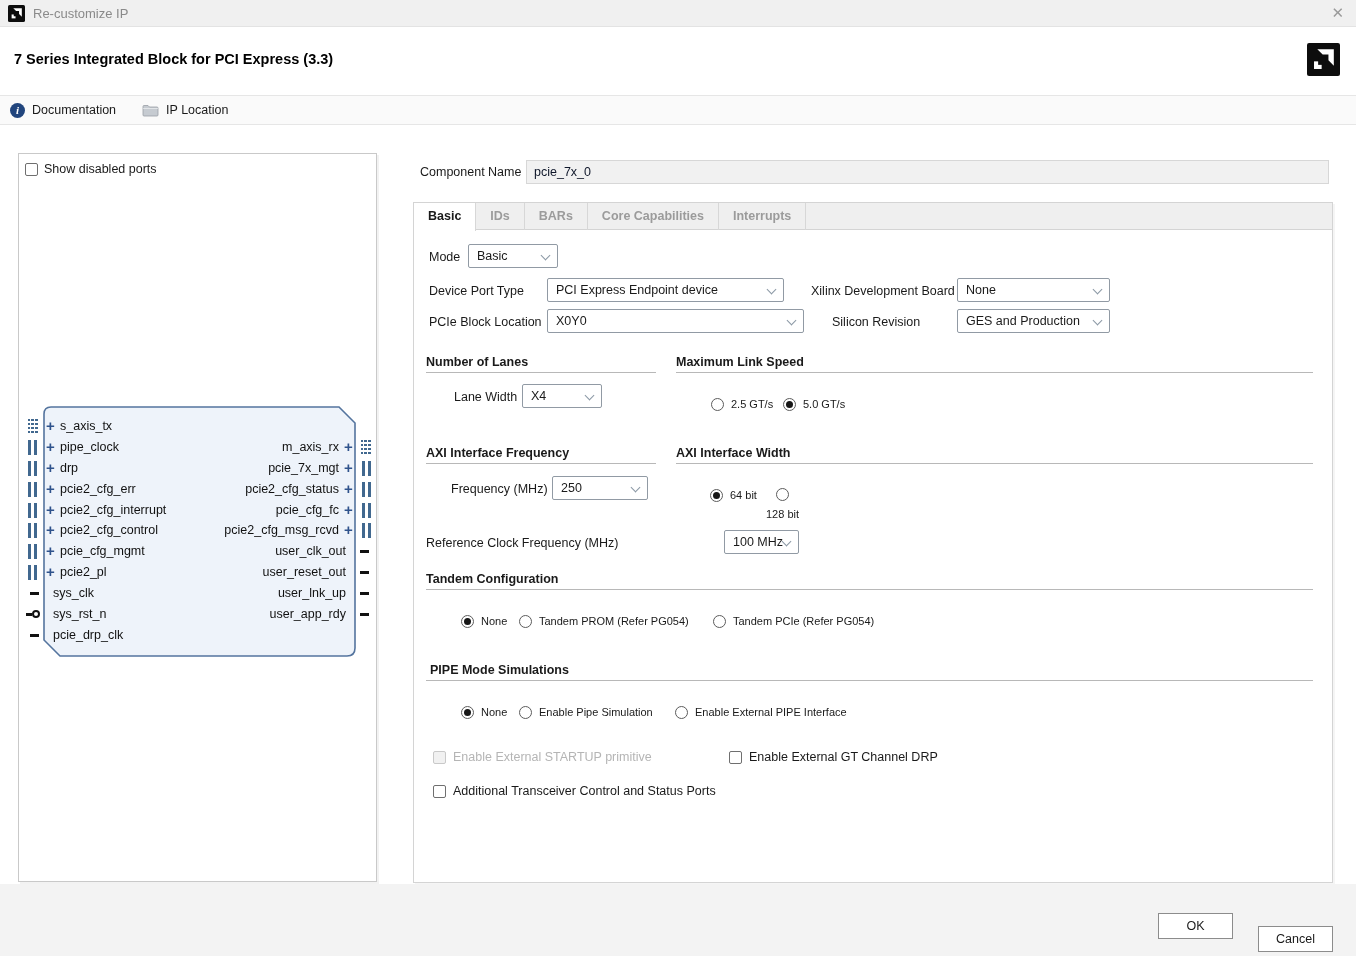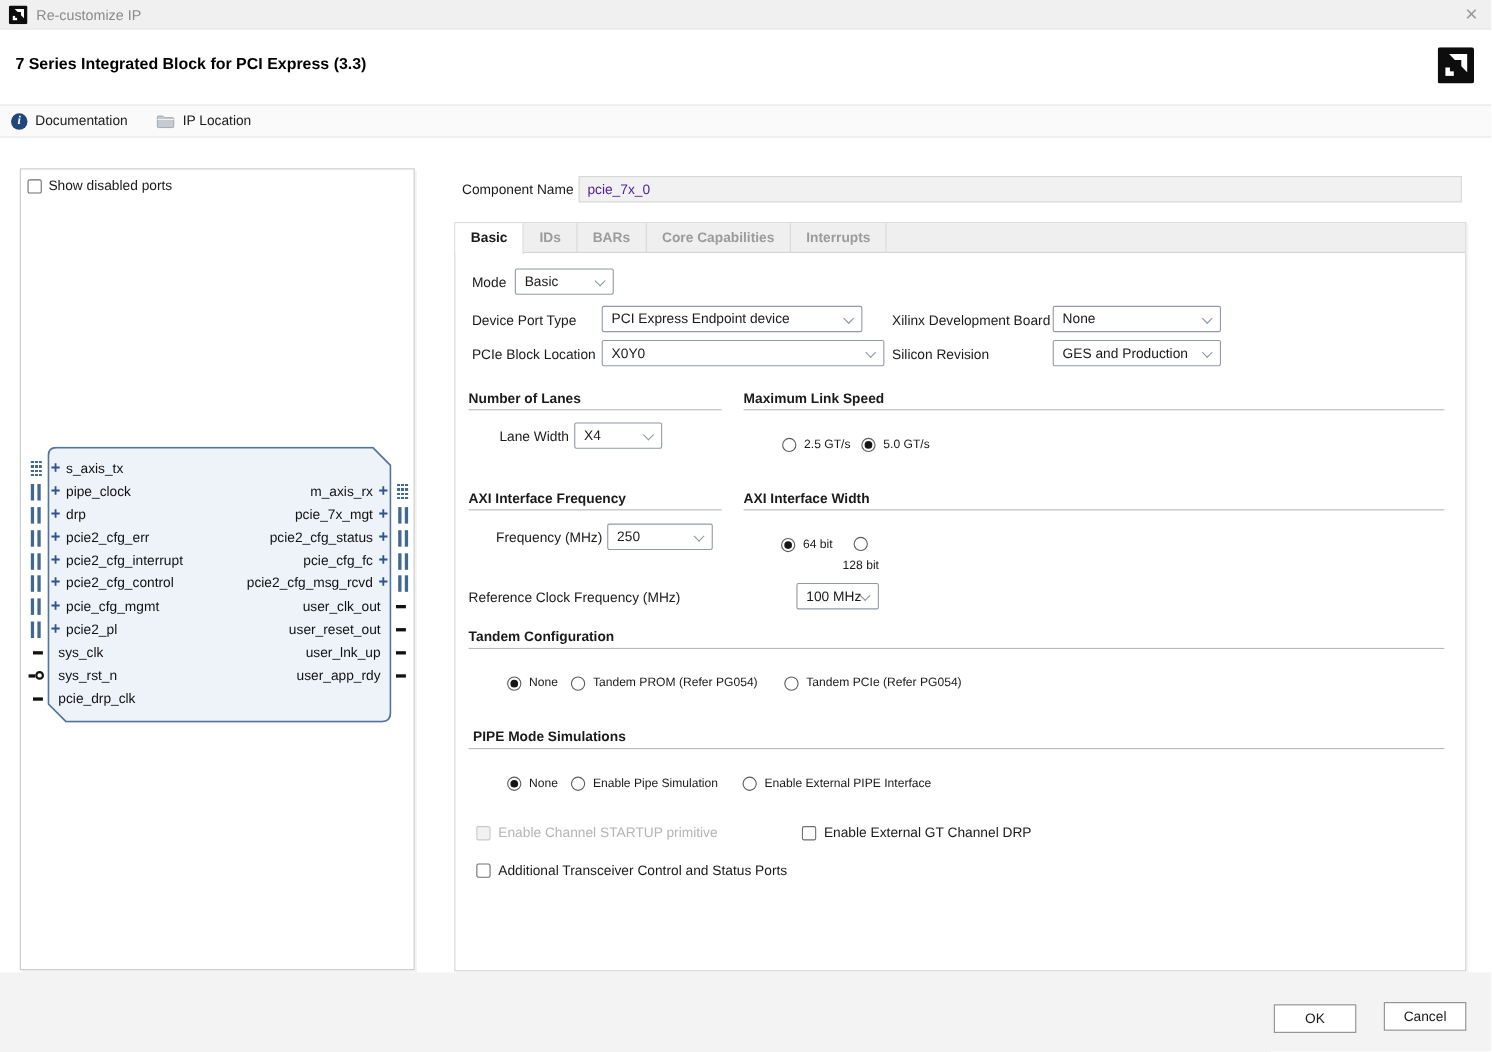--- a/index.html
+++ b/index.html
@@ -58,21 +58,21 @@
   .port-row.left  .conn.wire { left:-13px; }
   .port-row.right .conn.wire { right:-13px; }
   .conn.wire-bubble { width:14px; height:9px; top:6px; left:-17px !important; }
   .conn.wire-bubble .dash { position:absolute; left:0; top:3px; width:6px; height:3px; background:#111; }
   .conn.wire-bubble .ring { position:absolute; right:0; top:0; width:8px; height:8px; border:2.5px solid #111; border-radius:50%; background:#fff; }
 
   
   .comp-label { position:absolute; left:420px; top:160px; height:24px; line-height:24px; font-size:12.5px; }
   .comp-field { position:absolute; left:526px; top:160px; width:803px; height:24px;
                 background:#f1f1f1; border:1px solid #d7d7d7; font-size:12.5px;
-                line-height:22px; padding-left:7px; color:#4c1d95; }
+                line-height:22px; padding-left:7px; color:#0f172a; }
 
   .right-panel { position:absolute; left:413px; top:202px; width:920px; height:681px;
                  background:#fff; border:1px solid #d4d4d4;
                  box-shadow:2px 2px 0 rgba(0,0,0,0.04); }
   .tabstrip { position:absolute; left:0; top:0; width:100%; height:27px; background:#efefef;
               border-bottom:1px solid #d4d4d4; display:flex; }
   .tab { padding:0 14px; line-height:26px; font-size:12.5px; font-weight:bold; color:#9b9b9b;
          border-right:1px solid #d7d7d7; height:27px; cursor:default; }
   .tab.active { background:#fff; color:#1a1a1a; height:28px; border-right:1px solid #d7d7d7; }
 
@@ -259,21 +259,21 @@
     <div class="lbl" style="left:15px; top:47px;">Mode</div>
     <div class="dd" style="left:54px; top:41px; width:90px;"><span>Basic</span><span class="chev"></span></div>
 
     <div class="lbl" style="left:15px; top:81px;">Device Port Type</div>
     <div class="dd" style="left:133px; top:75px; width:237px;"><span>PCI Express Endpoint device</span><span class="chev"></span></div>
     <div class="lbl" style="left:397px; top:81px;">Xilinx Development Board</div>
     <div class="dd" style="left:543px; top:75px; width:153px;"><span>None</span><span class="chev"></span></div>
 
     <div class="lbl" style="left:15px; top:112px;">PCIe Block Location</div>
     <div class="dd" style="left:133px; top:106px; width:257px;"><span>X0Y0</span><span class="chev"></span></div>
-    <div class="lbl" style="left:397px; top:112px;">Silicon Revision</div>
+    <div class="lbl" style="left:418px; top:112px;">Silicon Revision</div>
     <div class="dd" style="left:543px; top:106px; width:153px;"><span>GES and Production</span><span class="chev"></span></div>
 
     <div class="sec" style="left:12px; top:152px;">Number of Lanes</div>
     <div class="rule" style="left:12px; top:169px; width:230px;"></div>
     <div class="sec" style="left:262px; top:152px;">Maximum Link Speed</div>
     <div class="rule" style="left:262px; top:169px; width:637px;"></div>
 
     <div class="lbl" style="left:40px; top:187px;">Lane Width</div>
     <div class="dd" style="left:108px; top:181px; width:80px;"><span>X4</span><span class="chev"></span></div>
 
@@ -331,30 +331,30 @@
         <span class="radio"></span>
         <span>Enable Pipe Simulation</span>
       </div>
     <div class="radio-item" style="left:261px; top:502px;">
         <span class="radio"></span>
         <span>Enable External PIPE Interface</span>
       </div>
 
     <div class="cbx-item" style="left:19px; top:547px;">
       <span class="cb disabled"></span>
-      <span class="lbl dis" style="position:static">Enable Channel STARTUP primitive</span>
+      <span class="lbl dis" style="position:static">Enable External STARTUP primitive</span>
     </div>
     <div class="cbx-item" style="left:315px; top:547px;">
       <span class="cb"></span>
       <span>Enable External GT Channel DRP</span>
     </div>
     <div class="cbx-item" style="left:19px; top:581px;">
       <span class="cb"></span>
       <span>Additional Transceiver Control and Status Ports</span>
     </div>
   </div>
 
   <div class="footer">
     <button class="btn" style="left:1158px; top:29px;">OK</button>
-    <button class="btn" style="left:1258px; top:27px;">Cancel</button>
+    <button class="btn" style="left:1258px; top:42px;">Cancel</button>
   </div>
 
 </div>
 
 </body></html>

